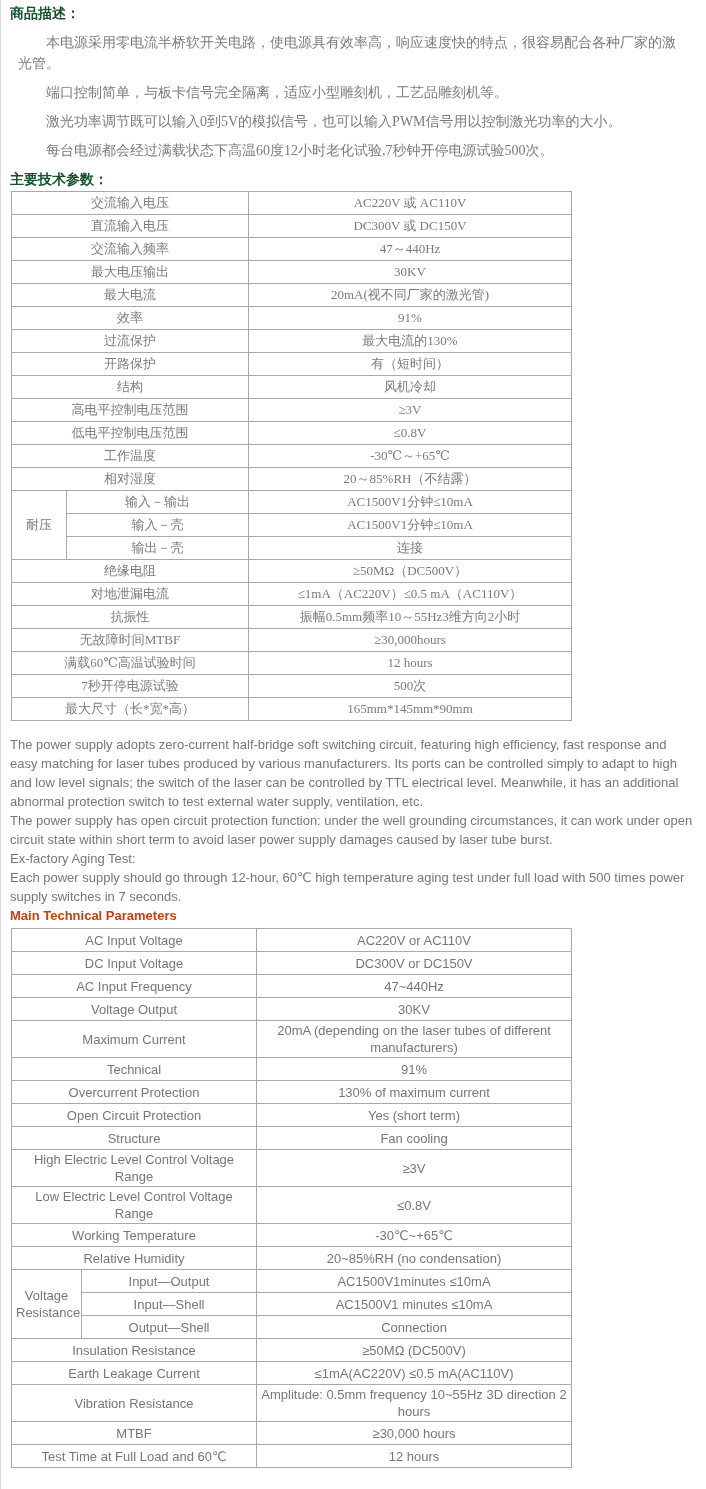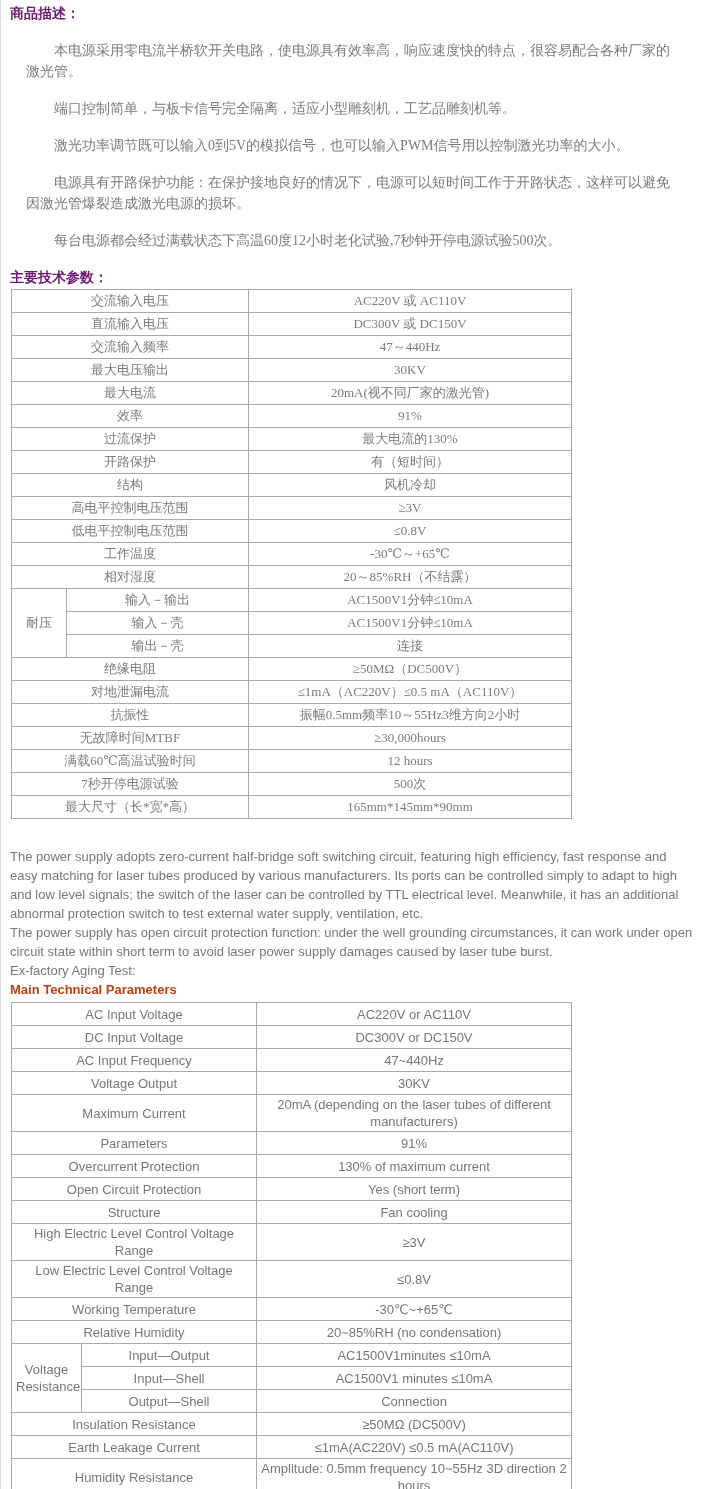--- a/index.html
+++ b/index.html
@@ -15,44 +15,44 @@
   }
   
   .cn-sec{
     font-family:"Liberation Serif","DejaVu Serif",serif;
     color:#7b7b7b;
     font-size:14px;
     line-height:21px;
   }
   .cn-sec .hd{
     font-weight:bold;
-    color:#701a75;
+    color:#14532d;
     line-height:21px;
   }
-  .cn-sec p{margin:16px;text-indent:2em;}
+  .cn-sec p{margin:8px;text-indent:2em;}
   
   table{border-collapse:collapse;table-layout:fixed;margin:1px 0 0 1px;}
   td{
     border:1px solid #a9a9a9;
     text-align:center;
     vertical-align:middle;
     padding:1px 4px;
     overflow:hidden;
   }
   .cn-table{
     width:560px;
     font-family:"Liberation Serif","DejaVu Serif",serif;
     color:#7b7b7b;
     font-size:13px;
     padding-left:15px;
   }
   .cn-table td{height:20px;}
   
   .en-sec{
-    margin-top:28px;
+    margin-top:14px;
     font-family:"Liberation Sans","DejaVu Sans",sans-serif;
     color:#777777;
     font-size:13px;
     line-height:19px;
   }
   .en-sec p{margin:0;}
   .en-sec .hd{font-weight:bold;color:#c2410c;}
   .en-table{
     width:560px;
     margin-top:3px;
@@ -65,21 +65,20 @@
 </head>
 <body>
 
 <div class="page">
 
   <div class="cn-sec">
     <div class="hd">商品描述：</div>
     <p>本电源采用零电流半桥软开关电路，使电源具有效率高，响应速度快的特点，很容易配合各种厂家的激光管。</p>
     <p>端口控制简单，与板卡信号完全隔离，适应小型雕刻机，工艺品雕刻机等。</p>
     <p>激光功率调节既可以输入0到5V的模拟信号，也可以输入PWM信号用以控制激光功率的大小。</p>
-    <p>电源具有开路保护功能：在保护接地良好的情况下，电源可以短时间工作于开路状态，这样可以避免因激光管爆裂造成激光电源的损坏。</p>
     <p>每台电源都会经过满载状态下高温60度12小时老化试验,7秒钟开停电源试验500次。</p>
     <div class="hd">主要技术参数：</div>
   </div>
 
   <table class="cn-table">
     <colgroup>
         <col style="width:55px">
         <col style="width:182px">
         <col style="width:323px">
       </colgroup>
@@ -177,20 +176,21 @@
           <td colspan="2">最大尺寸（长*宽*高）</td>
           <td>165mm*145mm*90mm</td>
         </tr>
       </tbody>
   </table>
 
   <div class="en-sec">
     <p>The power supply adopts zero-current half-bridge soft switching circuit, featuring high efficiency, fast response and easy matching for laser tubes produced by various manufacturers. Its ports can be controlled simply to adapt to high and low level signals; the switch of the laser can be controlled by TTL electrical level. Meanwhile, it has an additional abnormal protection switch to test external water supply, ventilation, etc.</p>
     <p>The power supply has open circuit protection function: under the well grounding circumstances, it can work under open circuit state within short term to avoid laser power supply damages caused by laser tube burst.</p>
     <p>Ex-factory Aging Test:</p>
+    <p>Each power supply should go through 12-hour, 60℃ high temperature aging test under full load with 500 times power supply switches in 7 seconds.</p>
     <p class="hd">Main Technical Parameters</p>
   </div>
 
   <table class="en-table">
     <colgroup>
         <col style="width:70px">
         <col style="width:175px">
         <col style="width:315px">
       </colgroup>
     <tbody>
@@ -208,21 +208,21 @@
         </tr>
         <tr>
           <td colspan="2">Voltage Output</td>
           <td>30KV</td>
         </tr>
         <tr>
           <td colspan="2">Maximum Current</td>
           <td>20mA (depending on the laser tubes of different manufacturers)</td>
         </tr>
         <tr>
-          <td colspan="2">Parameters</td>
+          <td colspan="2">Technical</td>
           <td>91%</td>
         </tr>
         <tr>
           <td colspan="2">Overcurrent Protection</td>
           <td>130% of maximum current</td>
         </tr>
         <tr>
           <td colspan="2">Open Circuit Protection</td>
           <td>Yes (short term)</td>
         </tr>
@@ -261,21 +261,21 @@
         </tr>
         <tr>
           <td colspan="2">Insulation Resistance</td>
           <td>≥50MΩ (DC500V)</td>
         </tr>
         <tr>
           <td colspan="2">Earth Leakage Current</td>
           <td>≤1mA(AC220V) ≤0.5 mA(AC110V)</td>
         </tr>
         <tr>
-          <td colspan="2">Humidity Resistance</td>
+          <td colspan="2">Vibration Resistance</td>
           <td>Amplitude: 0.5mm frequency 10~55Hz 3D direction 2 hours</td>
         </tr>
         <tr>
           <td colspan="2">MTBF</td>
           <td>≥30,000 hours</td>
         </tr>
         <tr>
           <td colspan="2">Test Time at Full Load and 60℃</td>
           <td>12 hours</td>
         </tr>

